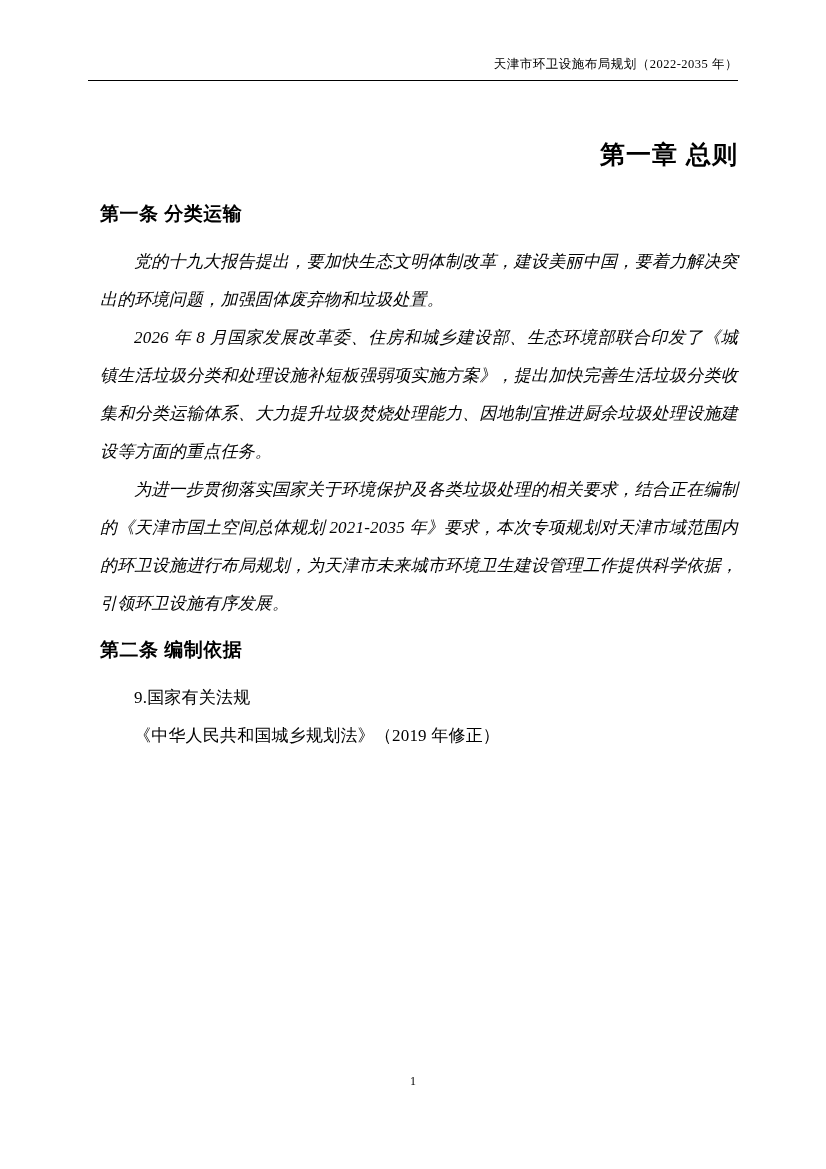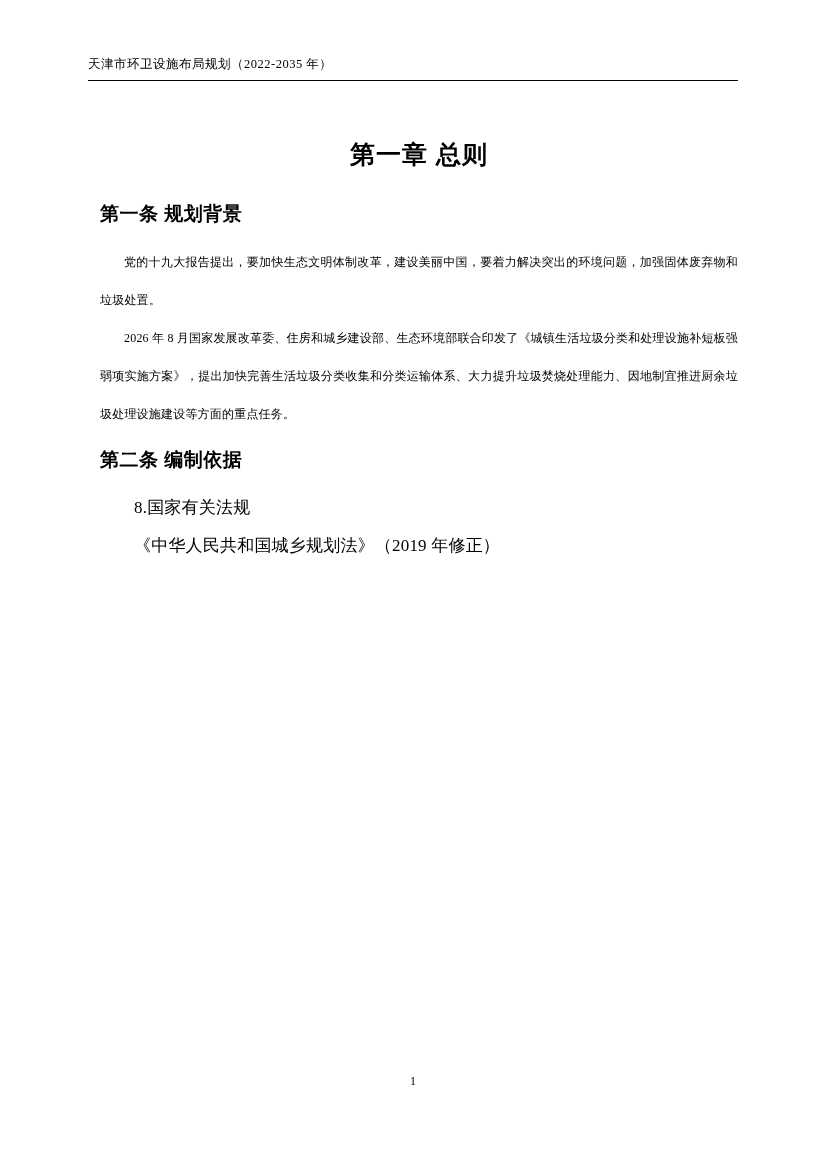--- a/index.html
+++ b/index.html
@@ -11,54 +11,56 @@
     background: #ffffff;
     font-family: "Liberation Serif", "DejaVu Serif", serif;
     color: #000000;
     overflow: hidden;
   }
   .page-header {
     position: absolute;
     top: 56px;
     left: 88px;
     right: 88px;
+    text-align: right;
     font-size: 12.5px;
     letter-spacing: 0.5px;
     padding-bottom: 7px;
     border-bottom: 1px solid #000000;
   }
   .content {
     position: absolute;
     top: 138px;
     left: 100px;
     right: 88px;
   }
   .chapter-title {
     font-family: "Liberation Sans", "DejaVu Sans", sans-serif;
     font-size: 25px;
     font-weight: bold;
-    text-align: center;
+    text-align: right;
     letter-spacing: 1px;
     margin-bottom: 30px;
   }
   .section-heading {
     font-family: "Liberation Sans", "DejaVu Sans", sans-serif;
     font-size: 19px;
     font-weight: bold;
     letter-spacing: 0.5px;
     margin: 14px 0 16px 0;
   }
   .section-heading.second {
   }
   .body-para {
-    font-size: 12px;
+    font-size: 17px;
     line-height: 38px;
     text-align: justify;
     text-indent: 2em;
     letter-spacing: 0.2px;
+    font-style: italic;
   }
   .ref-line {
     font-size: 17px;
     line-height: 38px;
     text-indent: 2em;
     letter-spacing: 0.2px;
   }
   .page-footer {
     position: absolute;
     bottom: 80px;
@@ -74,28 +76,29 @@
 <div class="page">
 
   <div class="page-header">
     <span>天津市环卫设施布局规划（2022-2035 年）</span>
   </div>
 
   <div class="content">
 
     <h1 class="chapter-title">第一章 总则</h1>
 
-    <h2 class="section-heading">第一条 规划背景</h2>
+    <h2 class="section-heading">第一条 分类运输</h2>
 
     <p class="body-para">党的十九大报告提出，要加快生态文明体制改革，建设美丽中国，要着力解决突出的环境问题，加强固体废弃物和垃圾处置。</p>
     <p class="body-para">2026 年 8 月国家发展改革委、住房和城乡建设部、生态环境部联合印发了《城镇生活垃圾分类和处理设施补短板强弱项实施方案》，提出加快完善生活垃圾分类收集和分类运输体系、大力提升垃圾焚烧处理能力、因地制宜推进厨余垃圾处理设施建设等方面的重点任务。</p>
+    <p class="body-para">为进一步贯彻落实国家关于环境保护及各类垃圾处理的相关要求，结合正在编制的《天津市国土空间总体规划 2021-2035 年》要求，本次专项规划对天津市域范围内的环卫设施进行布局规划，为天津市未来城市环境卫生建设管理工作提供科学依据，引领环卫设施有序发展。</p>
 
     <h2 class="section-heading second">第二条 编制依据</h2>
 
-    <p class="ref-line">8.国家有关法规</p>
+    <p class="ref-line">9.国家有关法规</p>
     <p class="ref-line">《中华人民共和国城乡规划法》（2019 年修正）</p>
 
   </div>
 
   <div class="page-footer">
     <span>1</span>
   </div>
 
 </div>
 

